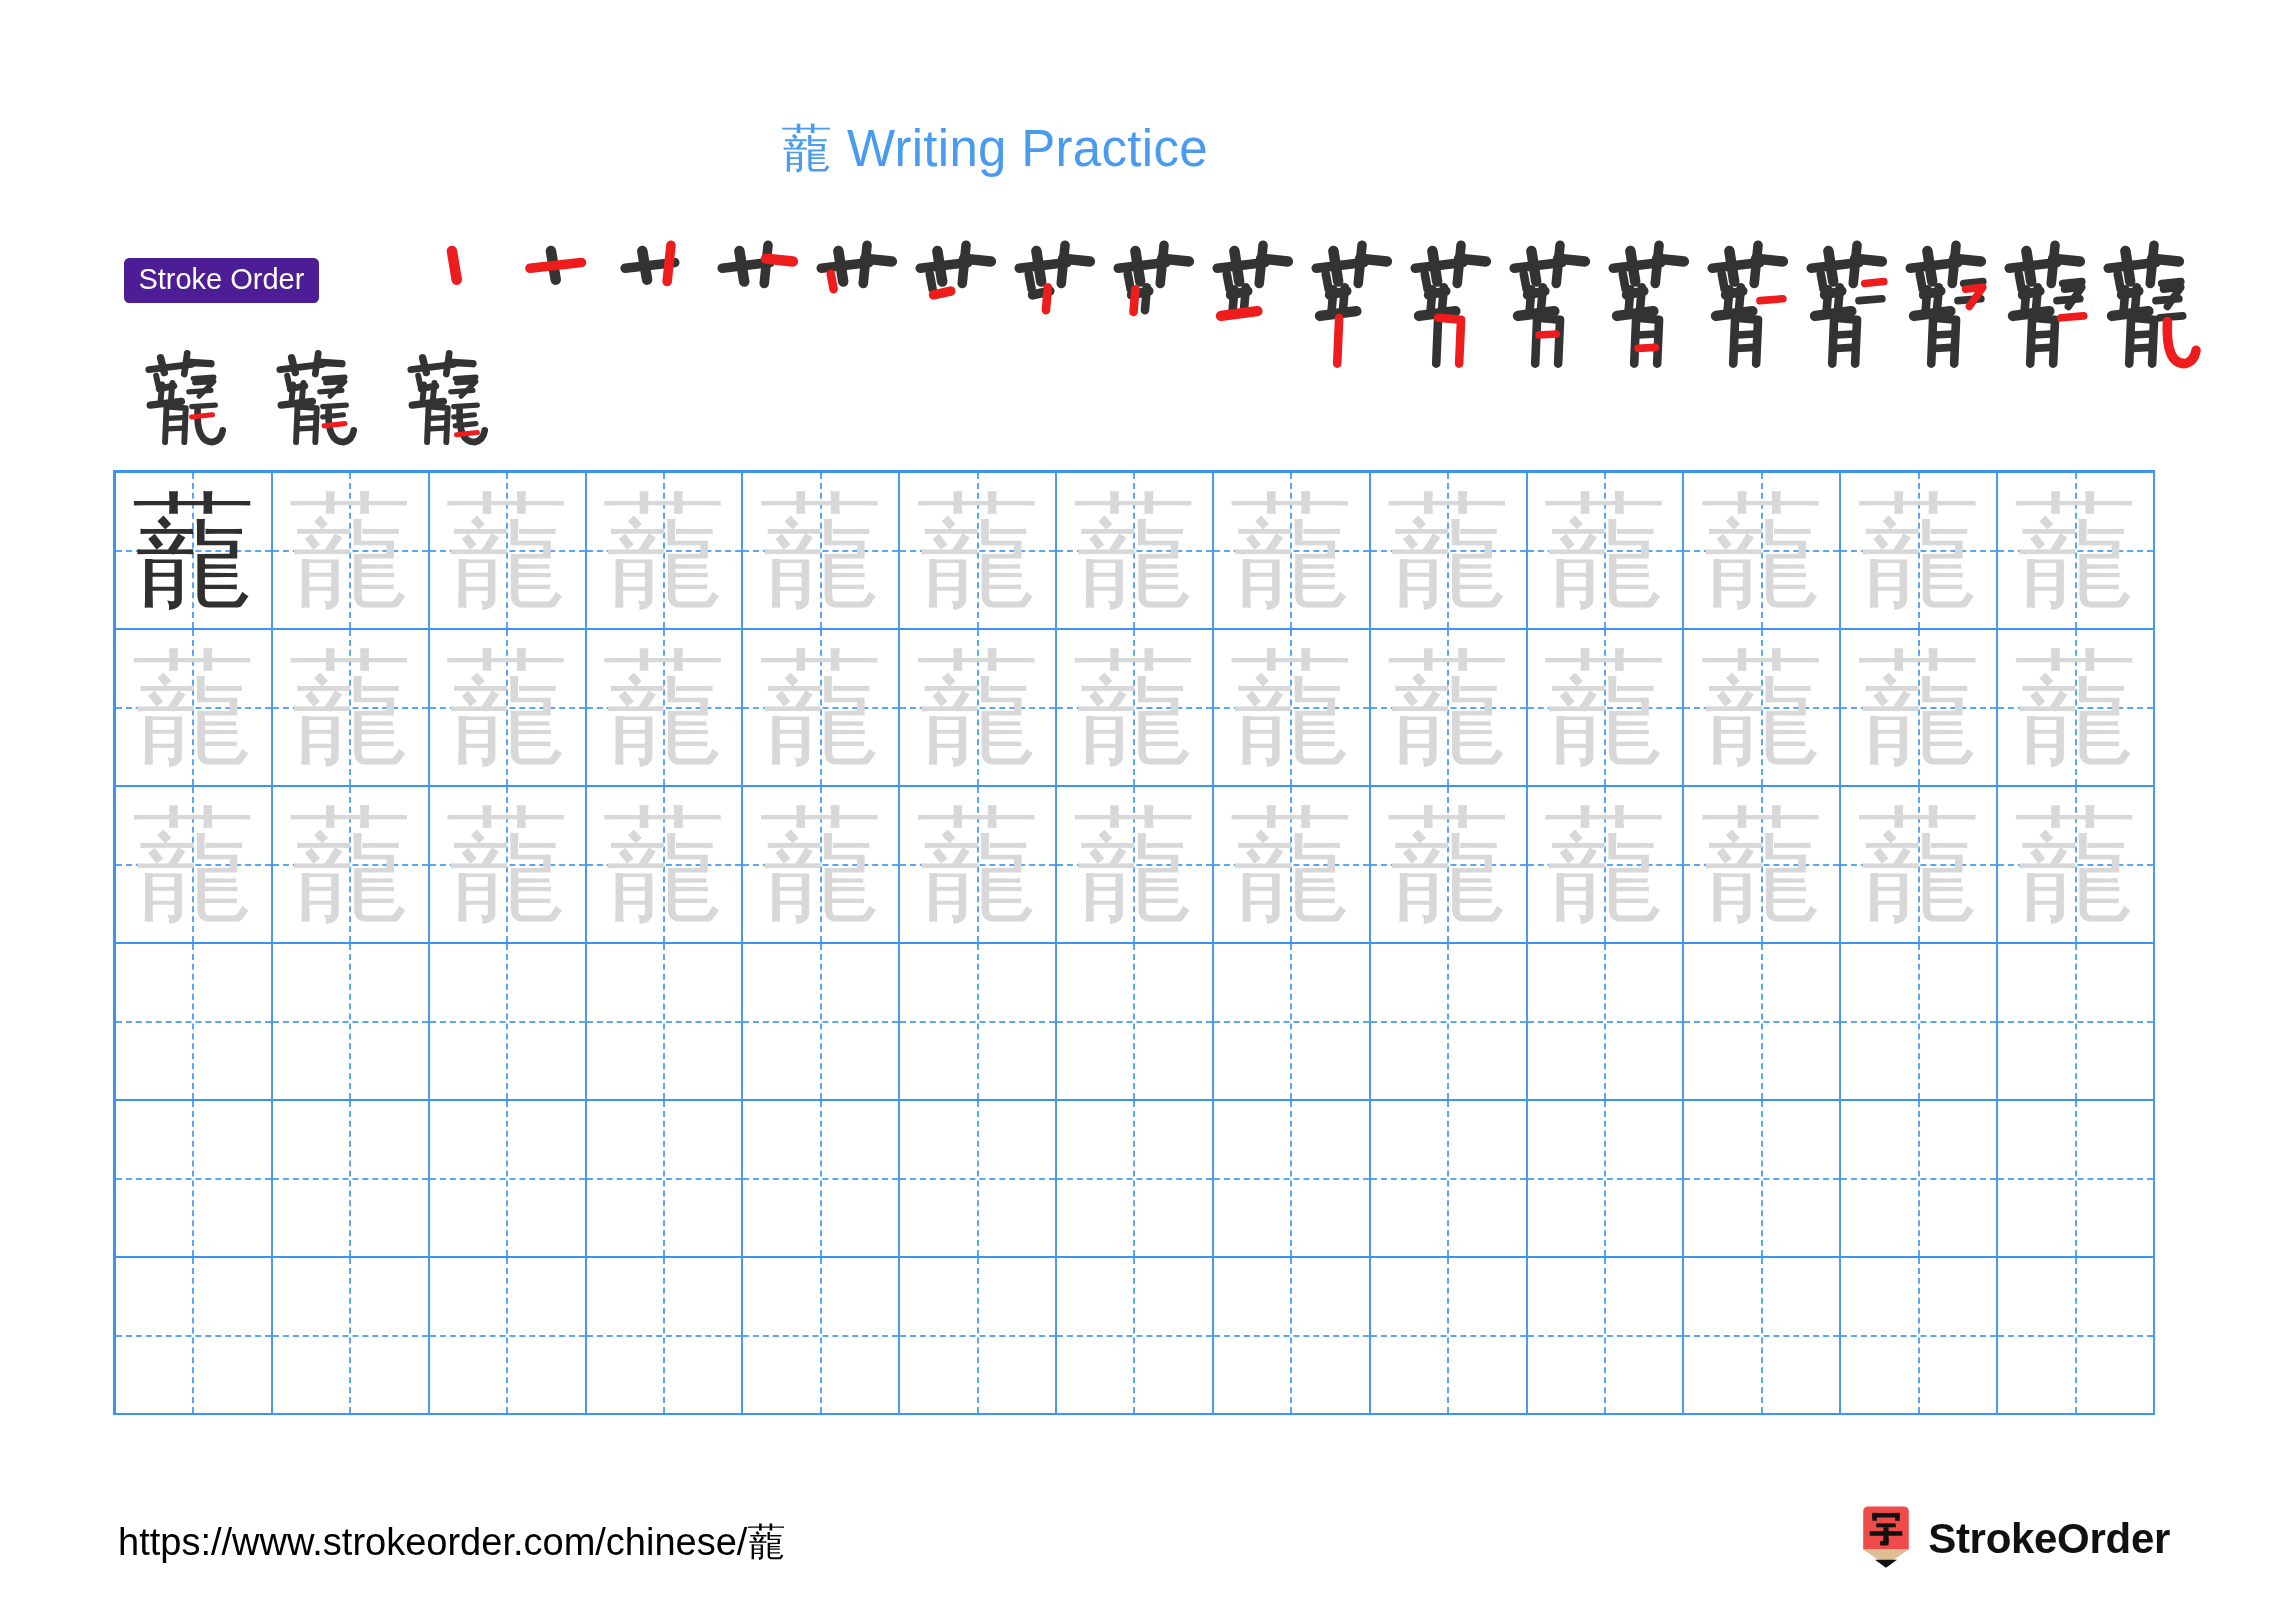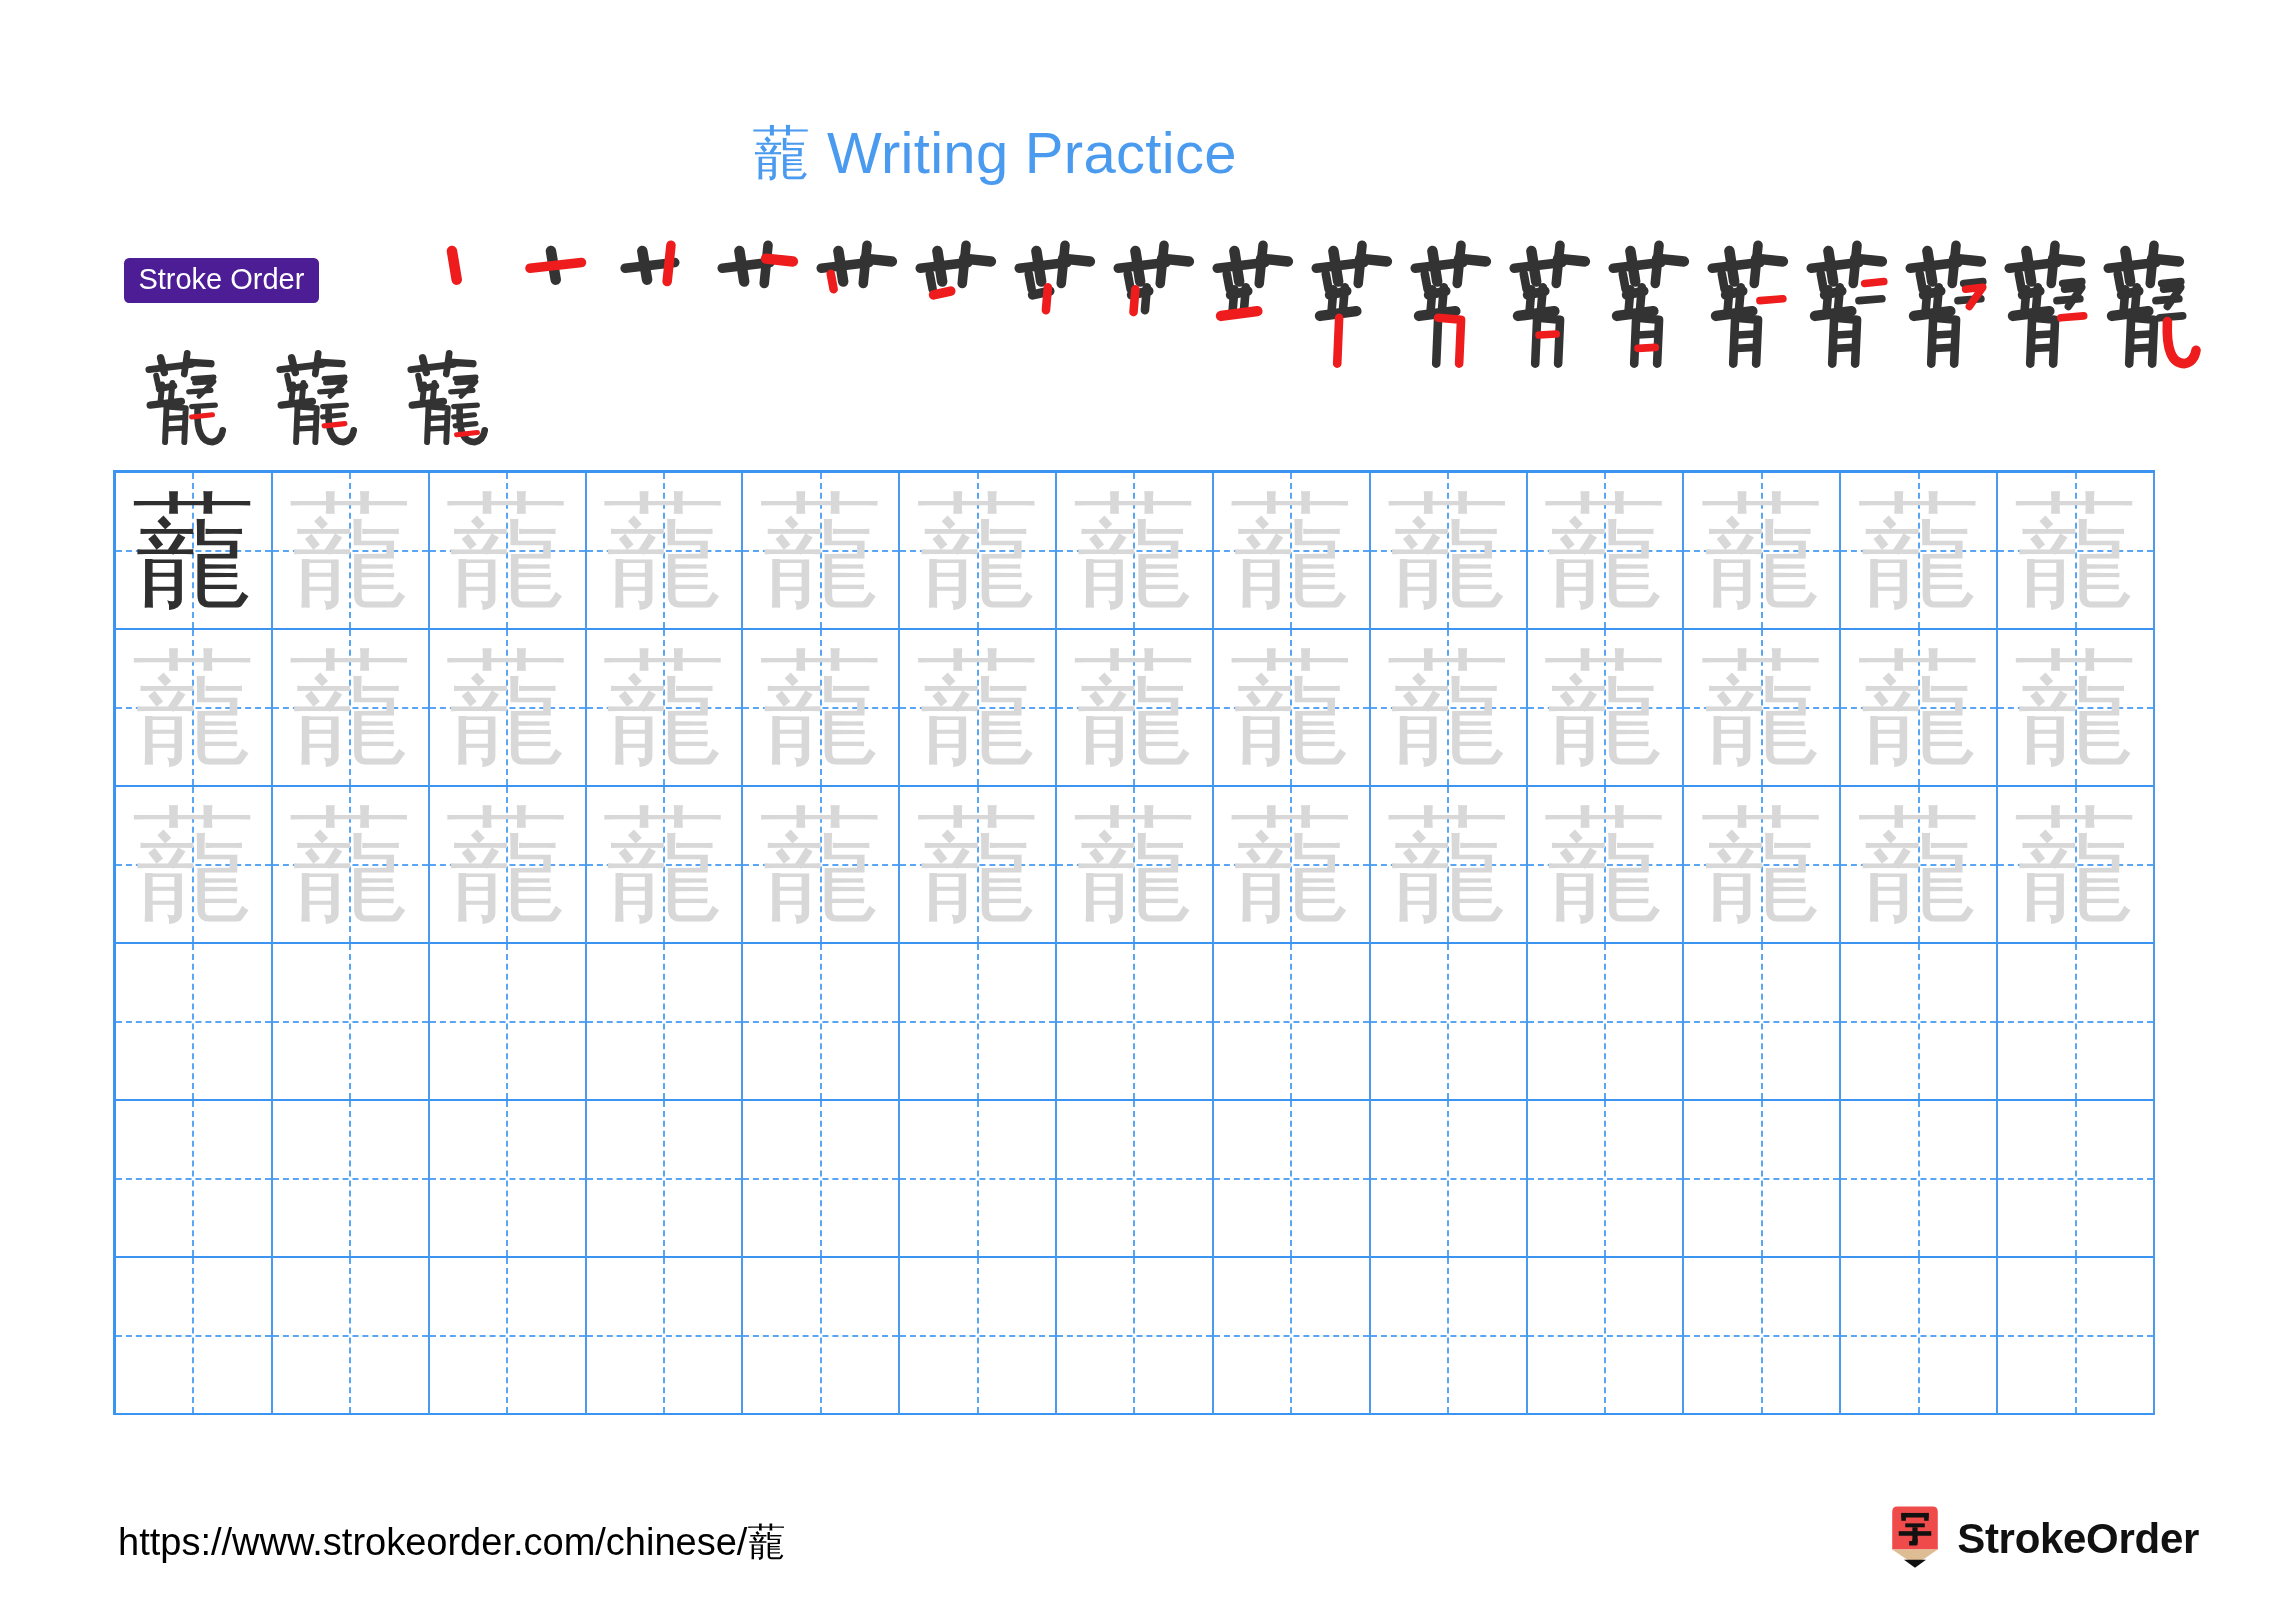--- a/index.html
+++ b/index.html
@@ -9,21 +9,21 @@
     font-family: "Liberation Sans", sans-serif;
     overflow: hidden;
   }
   .page { position: relative; width: 2295px; height: 1622px; background: #fff; }
 
   
   .title {
     position: absolute;
     top: 115px; left: 0; width: 1989px;
     text-align: center;
-    font-size: 58px;
+    font-size: 51px;
     font-weight: 400;
     color: #4a9bf0;
     letter-spacing: 0.3px;
     white-space: nowrap;
   }
 
   
   .so-badge {
     position: absolute;
     top: 258px; left: 124px;
@@ -105,21 +105,21 @@
   .footer-url {
     position: absolute;
     top: 1517px; left: 118px;
     font-size: 38px;
     color: #000000;
     white-space: nowrap;
   }
 
   .brand {
     position: absolute;
-    top: 1505px; right: 96px;
+    top: 1505px; right: 125px;
     display: flex;
     align-items: center;
     gap: 14.4px;
   }
   .brand-logo { width: 56px; height: 68px; display: block; }
   .brand-name {
     font-size: 42px;
     font-weight: bold;
     color: #111111;
     letter-spacing: -0.3px;

